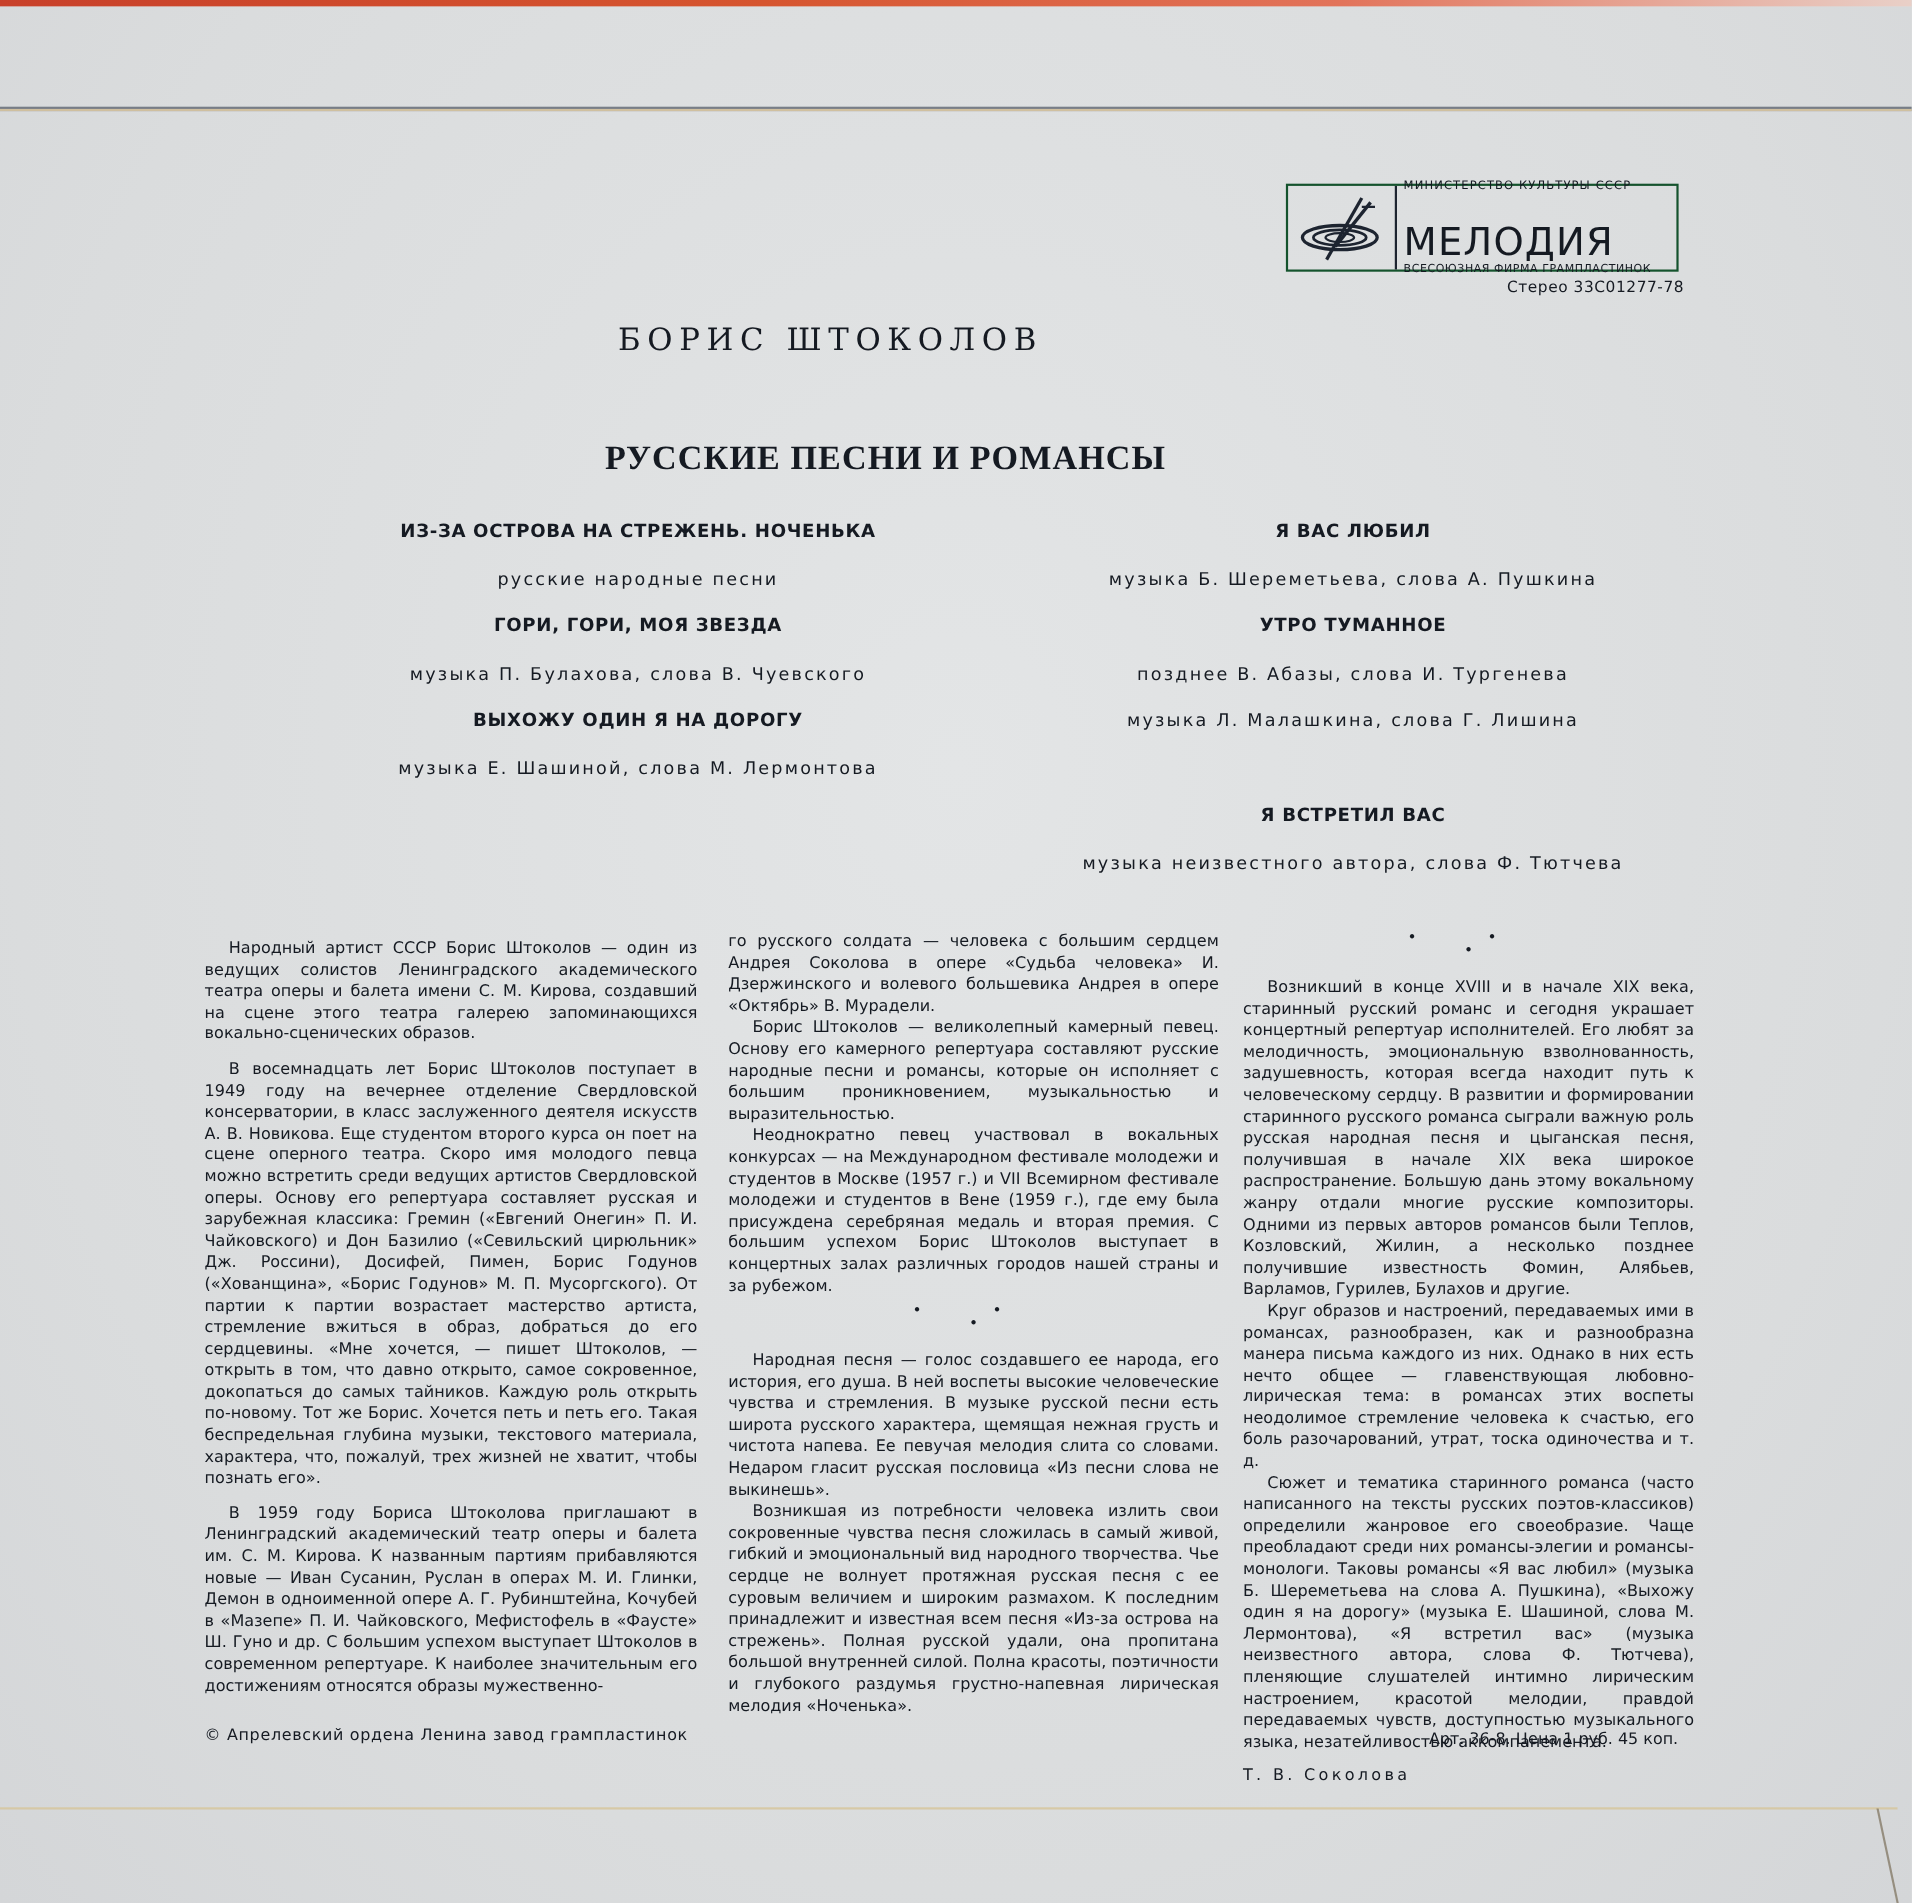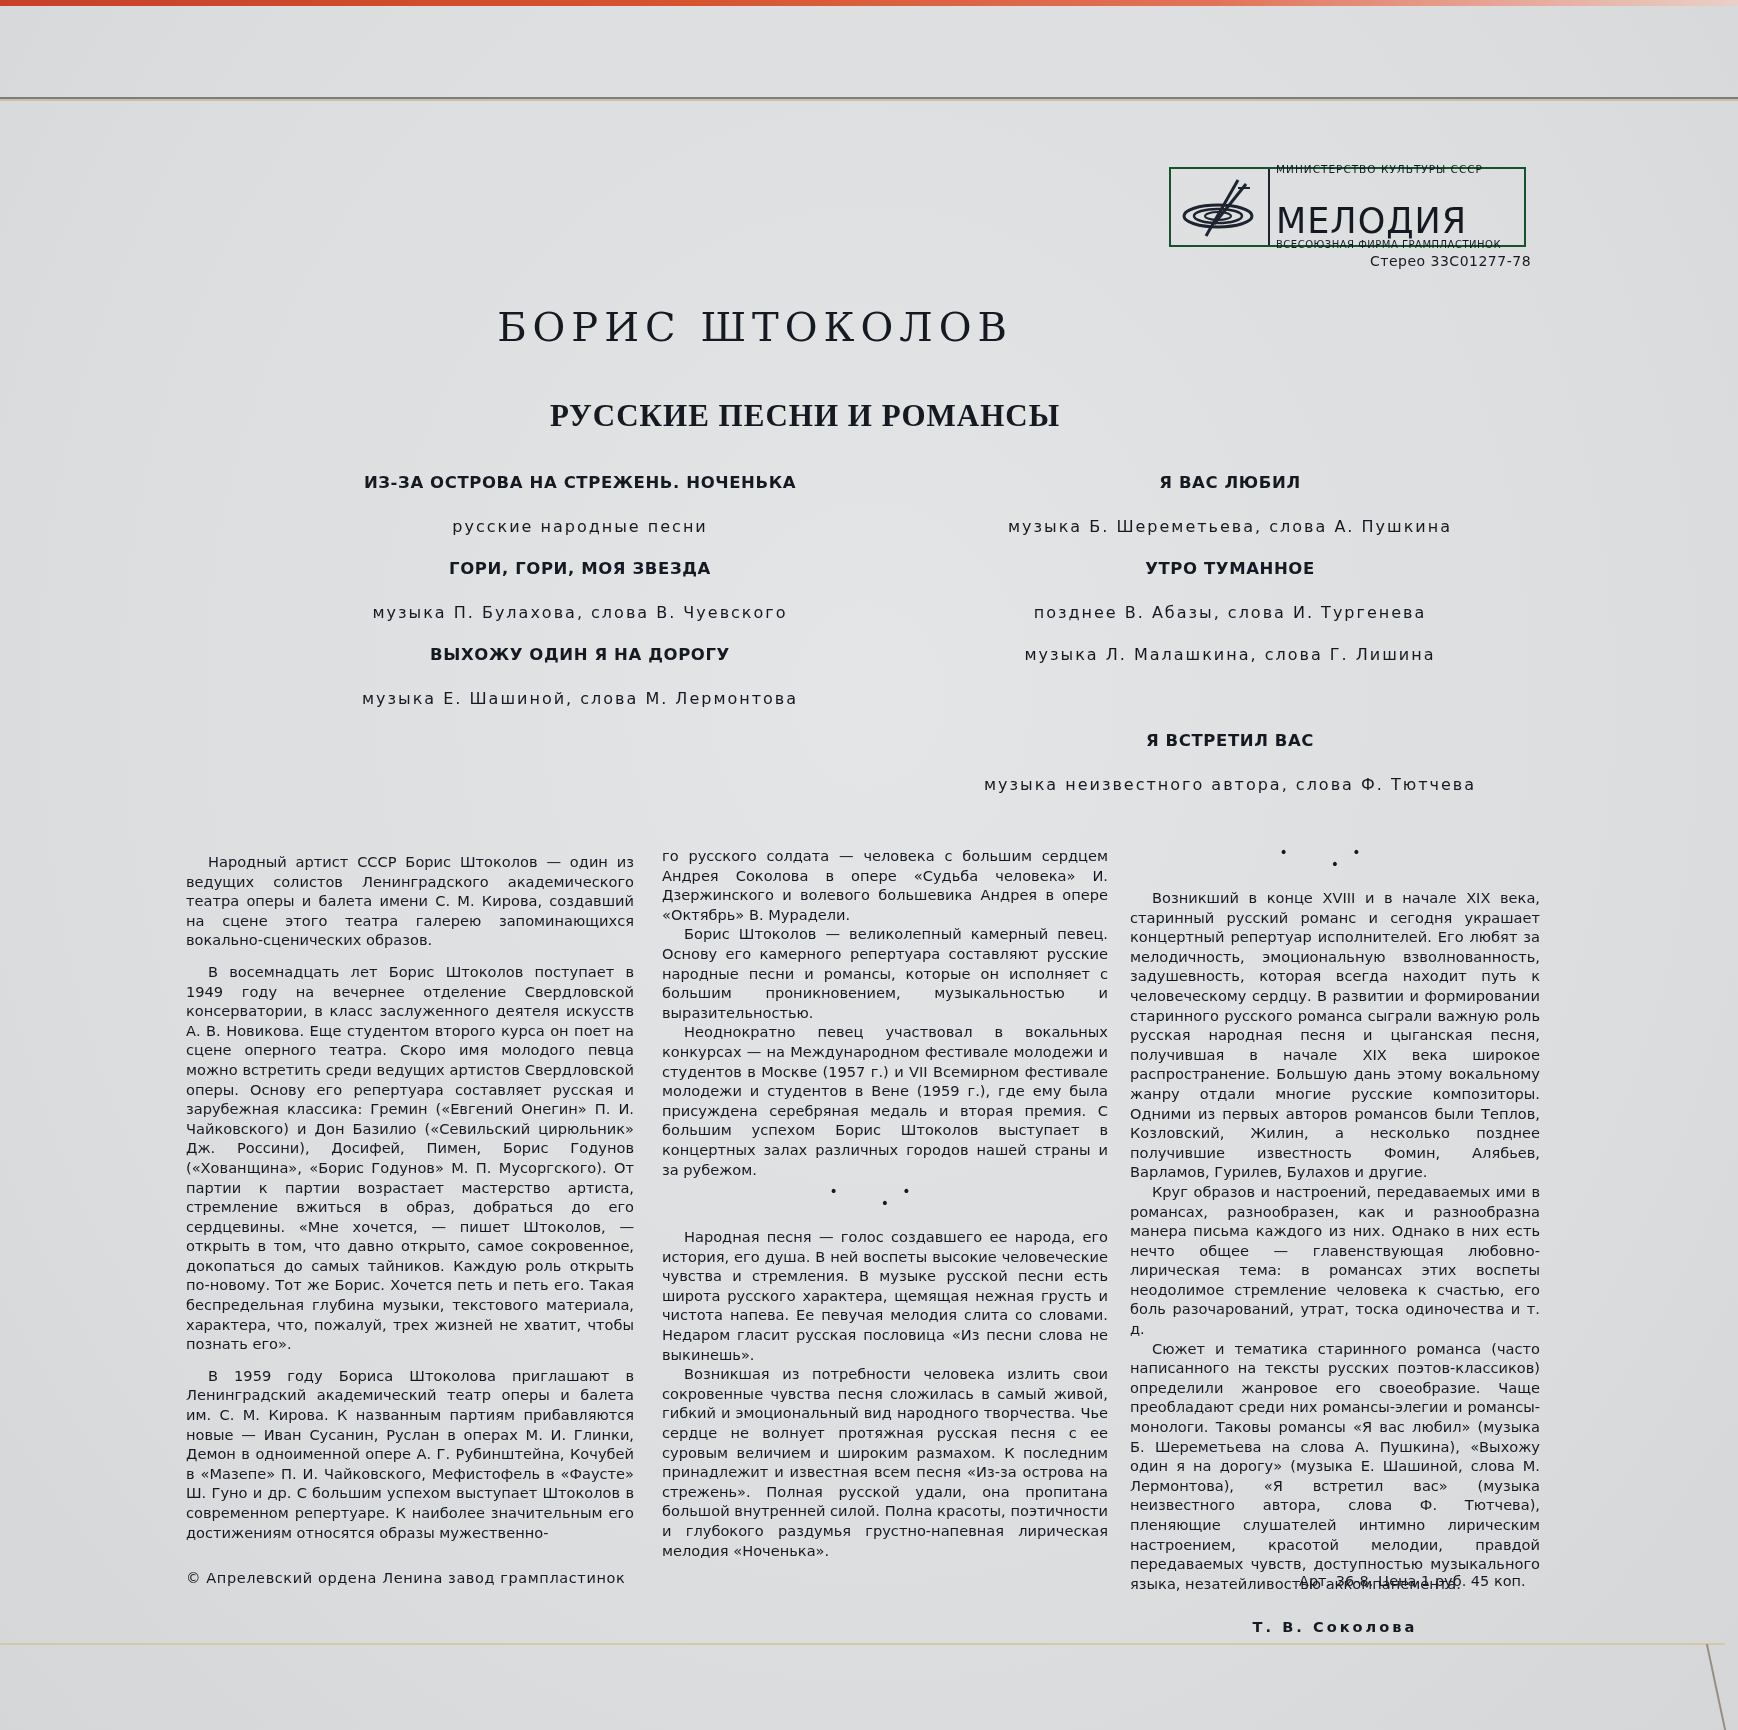--- a/index.html
+++ b/index.html
@@ -23,42 +23,42 @@
   
   .logo { position:absolute; left:1169px; top:167px; width:357px; height:80px;
     border:2px solid #14532d; display:flex; box-sizing:border-box; }
   .logo-mark { width:97px; border-right:2px solid #1d2430; display:flex; align-items:center; justify-content:center; }
   .logo-text { flex:1; display:flex; flex-direction:column; justify-content:center; padding-left:6px; }
   .logo-ministry { font-size:10.5px; letter-spacing:1px; line-height:12px; }
   .logo-brand { font-size:35px; line-height:36px; letter-spacing:1px; font-weight:normal;margin-top:28px; }
   .logo-firm { font-size:10px; letter-spacing:.5px; line-height:12px; }
   .catalog { position:absolute; left:1370px; top:253px; font-size:14px; letter-spacing:.5px; }
 
-  .artist { position:absolute; left:0; width:1510px; top:304px; text-align:center;
-    font-family:"DejaVu Serif", serif; font-size:40px; letter-spacing:6px; font-weight:normal; }
+  .artist { position:absolute; left:0; width:1510px; top:292px; text-align:center;
+    font-family:"DejaVu Serif", serif; font-size:28px; letter-spacing:6px; font-weight:normal; }
   .album { position:absolute; left:0; width:1610px; top:398px; text-align:center;
     font-family:"Liberation Serif", serif; font-weight:bold; font-size:31px; letter-spacing:1px; }
 
   .tracks { position:absolute; top:470px; width:600px; text-align:center; }
   .tracks.left { left:280px; }
   .tracks.right { left:930px; }
   .track { height:86px; }
   .track-title { font-weight:bold; font-size:16.5px; letter-spacing:.6px; height:44px; line-height:26px; }
   .track-credit { font-size:16px; letter-spacing:2px; line-height:26px; }
 
   .col { position:absolute; font-size:14.6px; line-height:19.6px; text-align:justify; }
   .col p { margin:0; text-indent:22px; }
   .col p.noindent { text-indent:0; }
   .col p.gap { margin-top:12px; }
   .col1 { left:186px; top:852px; width:448px; }
   .col2 { left:662px; top:846px; width:446px; }
   .col3 { left:1130px; top:870px; width:410px; }
   .asterism { text-align:center; font-size:14px; line-height:12px; letter-spacing:30px; margin:6px 0 18px; }
   .asterism .lower { display:block; letter-spacing:0; }
-  .signature { text-align:center; letter-spacing:3px; margin-top:24px;font-weight:bold; }
+  .signature { text-align:left; letter-spacing:3px; margin-top:11px; }
 
   .copyright { position:absolute; left:186px; top:1570px; font-size:14.5px; letter-spacing:.6px; }
   .price { position:absolute; left:1299px; top:1573px; font-size:14.5px; }
 </style>
 </head>
 <body>
 
 <div class="top-edge"></div>
 <div class="paper"></div>
 <div class="seam-top"></div>

